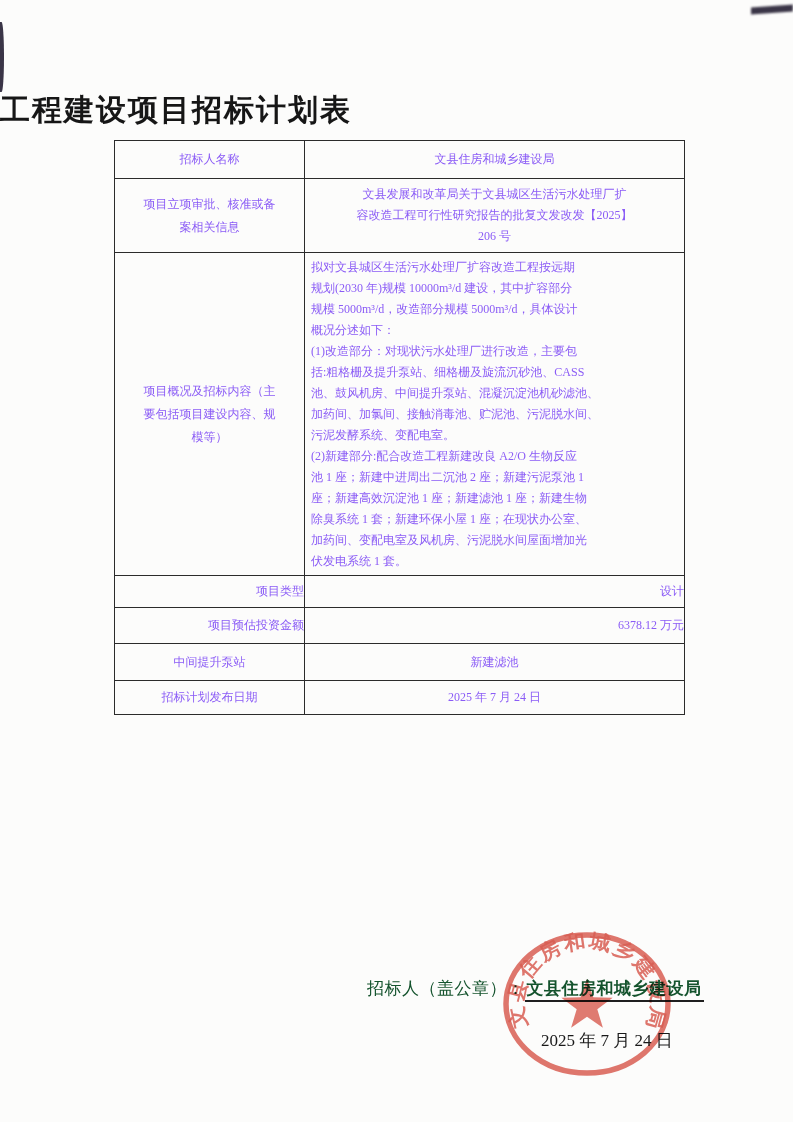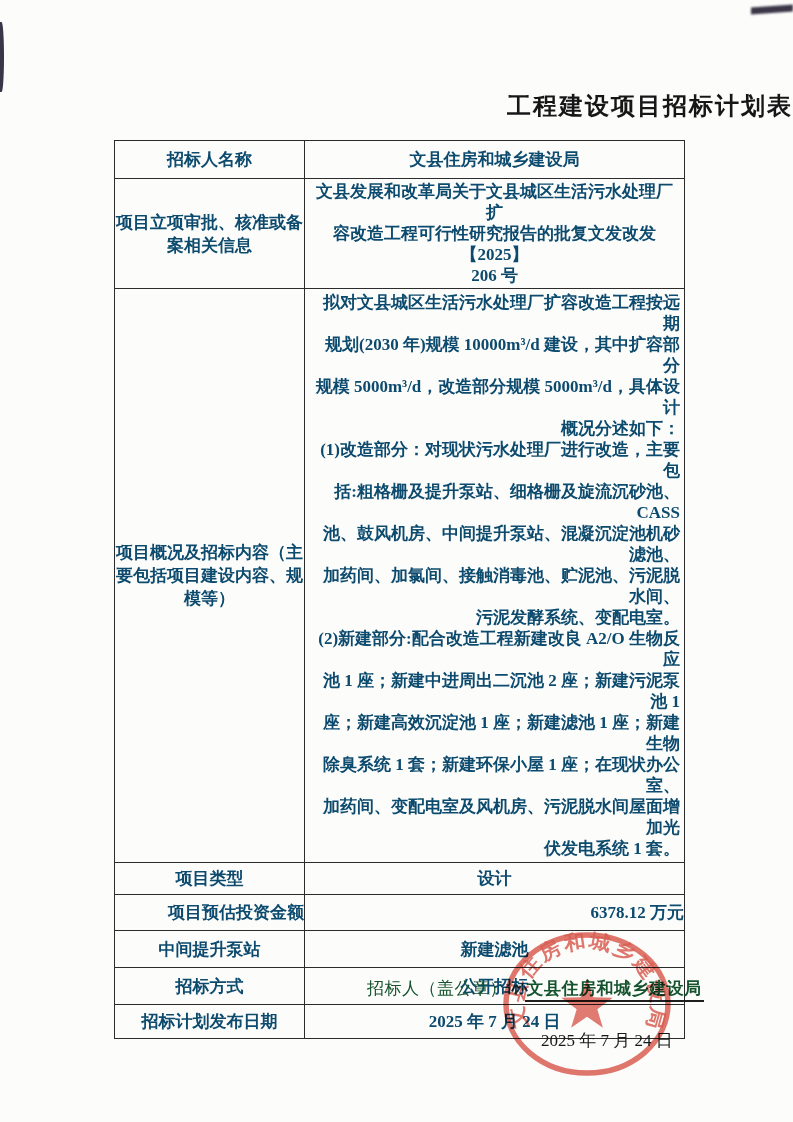--- a/index.html
+++ b/index.html
@@ -4,44 +4,43 @@
 <style>
   html,body{margin:0;padding:0;}
   body{
     width:793px;height:1122px;position:relative;overflow:hidden;
     background:#fcfcfb;
     font-family:"Liberation Serif","DejaVu Serif",serif;
     color:#1f1f1f;
   }
   .page-title{
     position:absolute;top:90px;left:0;width:793px;
-    text-align:right;font-size:24px;font-weight:bold;
+    text-align:left;font-size:30px;font-weight:bold;
     letter-spacing:2px;color:#161616;
   }
   table.bid-table{
     position:absolute;top:140px;left:114px;width:568px;
     border-collapse:collapse;table-layout:fixed;
   }
   table.bid-table td{
     border:1.7px solid #2b2b2b;
-    font-size:17px;vertical-align:middle;padding:0;
-    color:#0c4a6e;
-    font-weight:bold;
+    font-size:12px;vertical-align:middle;padding:0;
+    color:#8b5cf6;
   }
   td.lbl{
     width:189px;text-align:center;white-space:pre-line;line-height:23px;
   }
   td.val{width:379px;text-align:center;}
   td.val.multi{
-    white-space:pre-line;text-align:right;line-height:21px;
+    white-space:pre-line;text-align:left;line-height:21px;
     padding:3px 4px 3px 6px;
   }
   td.val.multi.ctr{text-align:center;padding:2px 6px;}
   tr.hr1 td{height:37px;} tr.hr2 td{height:30px;} tr.hr3 td{height:30px;}
-  tr.hr4 td{height:69px;margin-left:35px;} tr.hr5 td{height:316px;text-align:center;} tr.hr6 td{height:31px;}
+  tr.hr4 td{height:69px;margin-left:35px;} tr.hr5 td{height:316px;text-align:center;} tr.hr6 td{height:31px;text-align:right;}
   tr.hr7 td{height:35px;text-align:right;} tr.hr8 td{height:36px;} tr.hr9 td{height:36px;}
   tr.hr10 td{height:35px;} tr.hr11 td{height:33px;}
   .sig-line{
     position:absolute;top:977px;left:367px;font-size:17px;color:#14532d;
     letter-spacing:0.5px;white-space:nowrap;
   }
   .sig-org{
     border-bottom:2px solid #1f1f1f;padding:0 2px 2px 2px;font-weight:bold;
   }
   .sig-date{
@@ -108,24 +107,20 @@
     <td class="val">设计</td>
   </tr>
   <tr class="hr7">
     <td class="lbl">项目预估投资金额</td>
     <td class="val">6378.12 万元</td>
   </tr>
   <tr class="hr8">
     <td class="lbl">中间提升泵站</td>
     <td class="val">新建滤池</td>
   </tr>
-  <tr class="hr9">
-    <td class="lbl">招标方式</td>
-    <td class="val">公开招标</td>
-  </tr>
   <tr class="hr11">
     <td class="lbl">招标计划发布日期</td>
     <td class="val">2025 年 7 月 24 日</td>
   </tr>
 
 </tbody>
   </table>
 
 <div class="sig-line"><span>招标人（盖公章）：</span><span class="sig-org">文县住房和城乡建设局</span></div>
 

